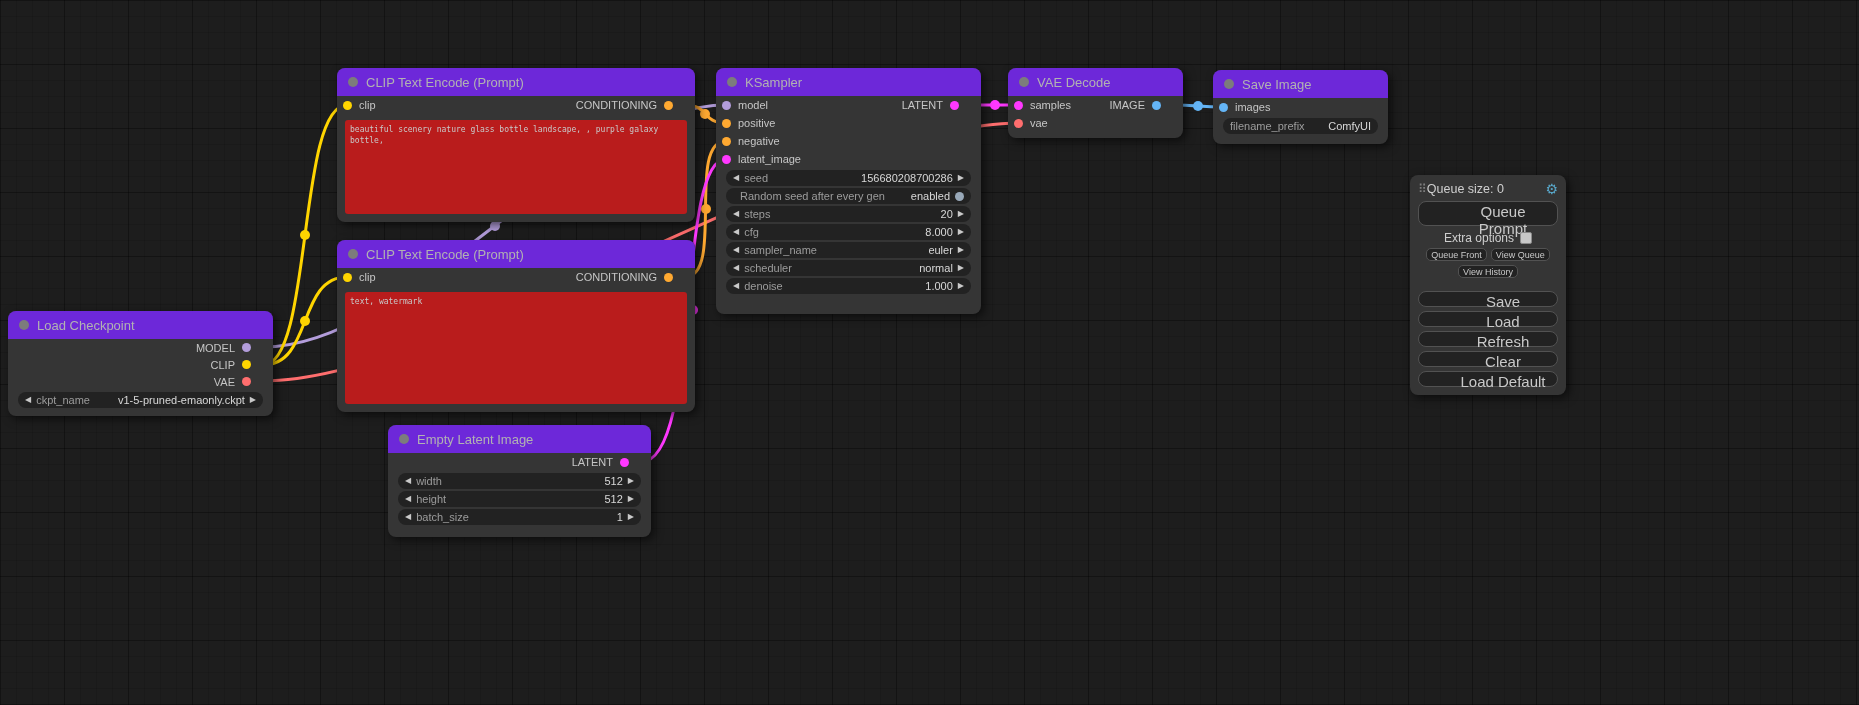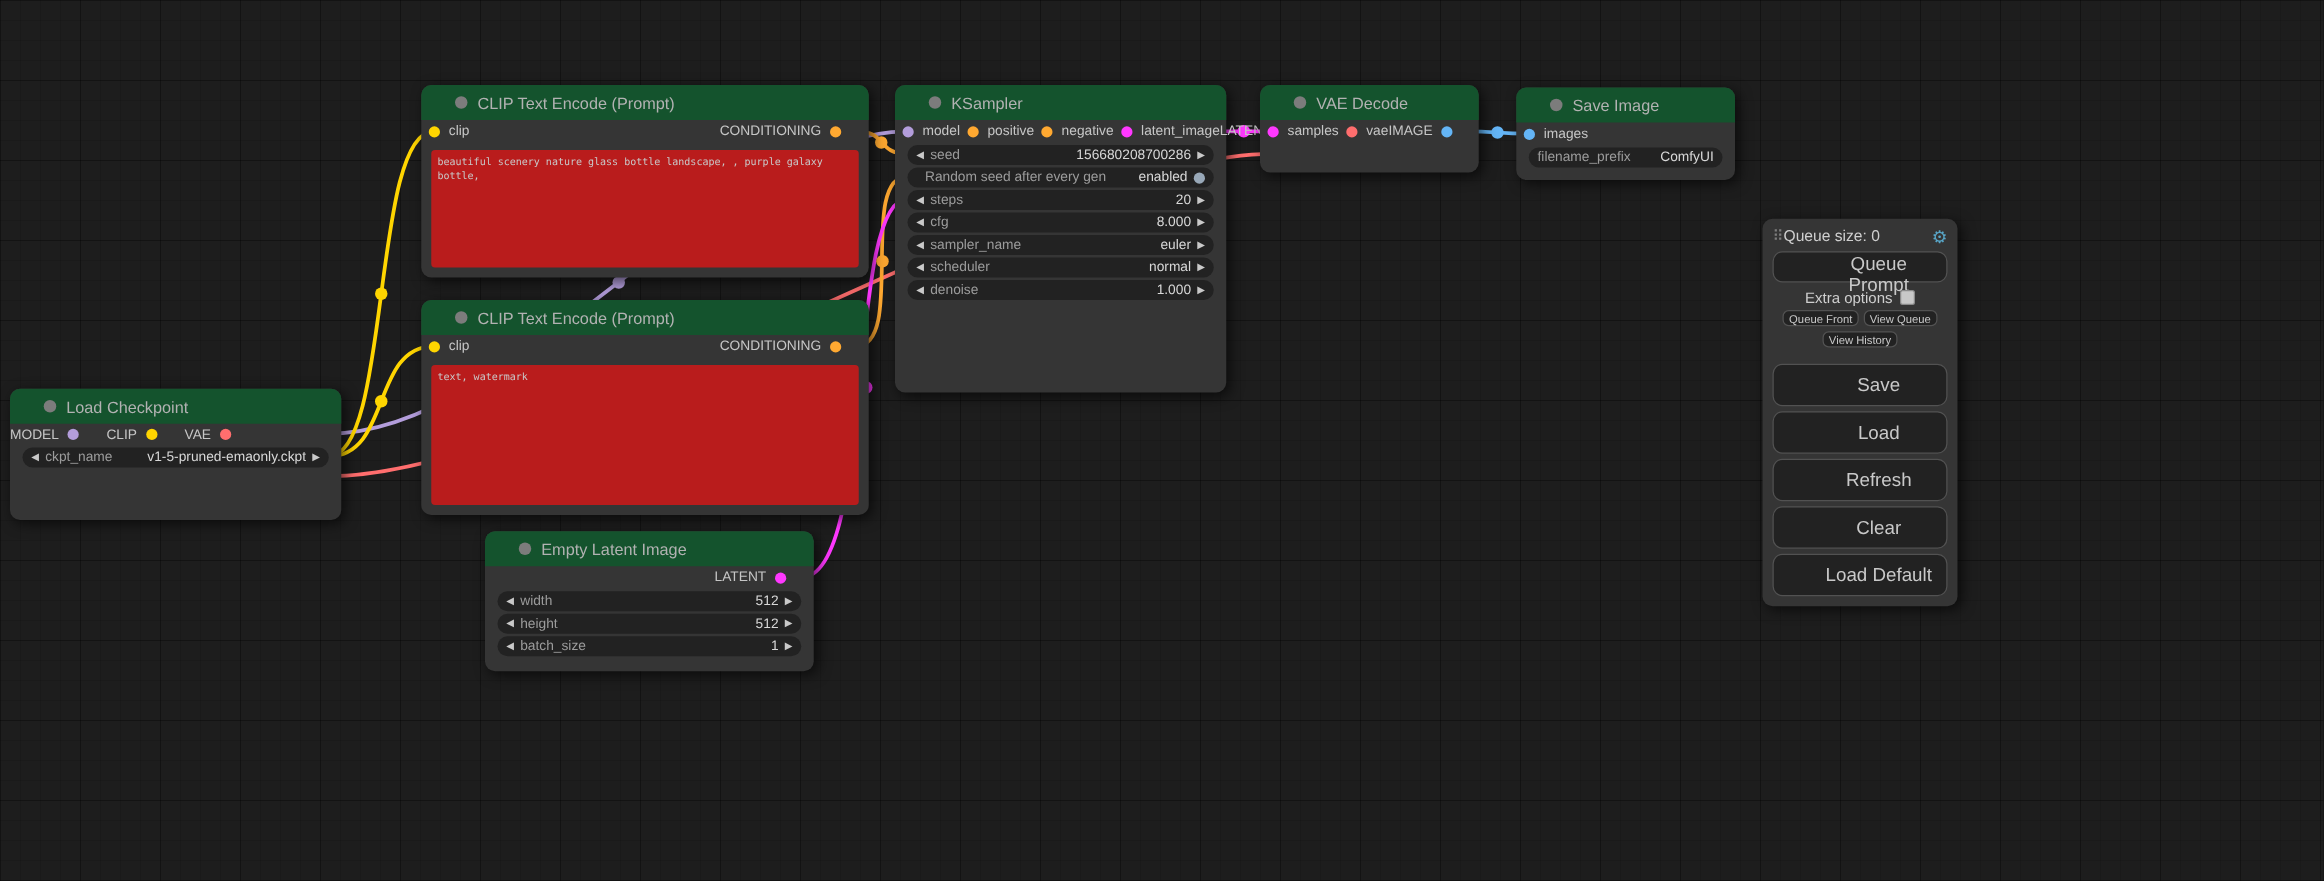--- a/index.html
+++ b/index.html
@@ -12,26 +12,26 @@
       linear-gradient(to right, rgba(0,0,0,.10) 1px, transparent 1px) 0 0 / 16px 16px,
       linear-gradient(to bottom, rgba(0,0,0,.10) 1px, transparent 1px) 0 0 / 16px 16px,
       #1d1d1d;
   }
   .wires{position:absolute;left:0;top:0;z-index:0;}
   .node{
     position:absolute;z-index:1;background:#353535;border-radius:8px;
     box-shadow:3px 3px 10px rgba(0,0,0,.6);
   }
   .node-title{
-    height:28px;display:flex;align-items:center;gap:8px;padding:0 27px;
-    background:#14532d;border-radius:8px 8px 0 0;color:#b2b2b2;font-size:13px;
+    height:28px;display:flex;align-items:center;gap:8px;padding:0 11px;
+    background:#6d28d9;border-radius:8px 8px 0 0;color:#b2b2b2;font-size:13px;
   }
   .collapse-dot{width:10px;height:10px;border-radius:50%;background:#7c7c7c;flex:none;}
   .slots{display:flex;justify-content:space-between;}
-  .in-col,.out-col{display:flex;flex-direction:row;}
+  .in-col,.out-col{display:flex;flex-direction:column;}
   .slot{height:18px;display:flex;align-items:center;font-size:11px;color:#c6c6c6;}
   .slot.s17{height:17px;}
   .slot.in{padding-left:6px;}
   .slot.in .dot{margin-right:7px;}
   .slot.out{justify-content:flex-end;padding-right:22px;}
   .slot.out .dot{margin-left:7px;}
   .dot{width:9px;height:9px;border-radius:50%;flex:none;background:#888;}
   .widget{
     height:16px;margin:2px 10px;background:#222;border-radius:8px;
     display:flex;align-items:center;padding:0 7px;gap:5px;
@@ -55,21 +55,21 @@
   .menu-header{display:flex;align-items:center;height:16px;color:#cfcfcf;font-size:12.5px;}
   .drag-handle{color:#7d7d7d;font-size:12px;flex:none;cursor:grab;}
   .queue-size{flex:1;text-align:left;}
   .gear{font-size:14px;flex:none;cursor:pointer;}
   .btn{
     display:block;width:100%;box-sizing:border-box;cursor:pointer;
     background:#222;border:1px solid #525252;border-radius:8px;color:#c9c9c9;
     font-family:"Liberation Sans",sans-serif;text-align:center;padding-left:36px;
   }
   .btn.primary{height:25px;font-size:15px;margin-top:4px;}
-  .btn.action{height:34px;font-size:15px;margin-top:4px;}
+  .btn.action{height:16px;font-size:15px;margin-top:4px;}
   .btn.small{height:13px;font-size:9px;border-radius:5px;padding:0 4px;line-height:10px;}
   .extra-row{display:flex;align-items:center;justify-content:center;gap:6px;margin-top:5px;height:13px;color:#cfcfcf;font-size:12px;}
   .checkbox{width:10px;height:10px;border-radius:2px;border:1px solid #8a8a8a;flex:none;cursor:pointer;}
   .small-row{display:flex;gap:4px;justify-content:center;margin-top:4px;}
   .small-row .btn.small{flex:0 1 auto;width:auto;min-width:58px;}
   .actions{margin-top:13px;}
 </style>
 </head>
 <body>
 

